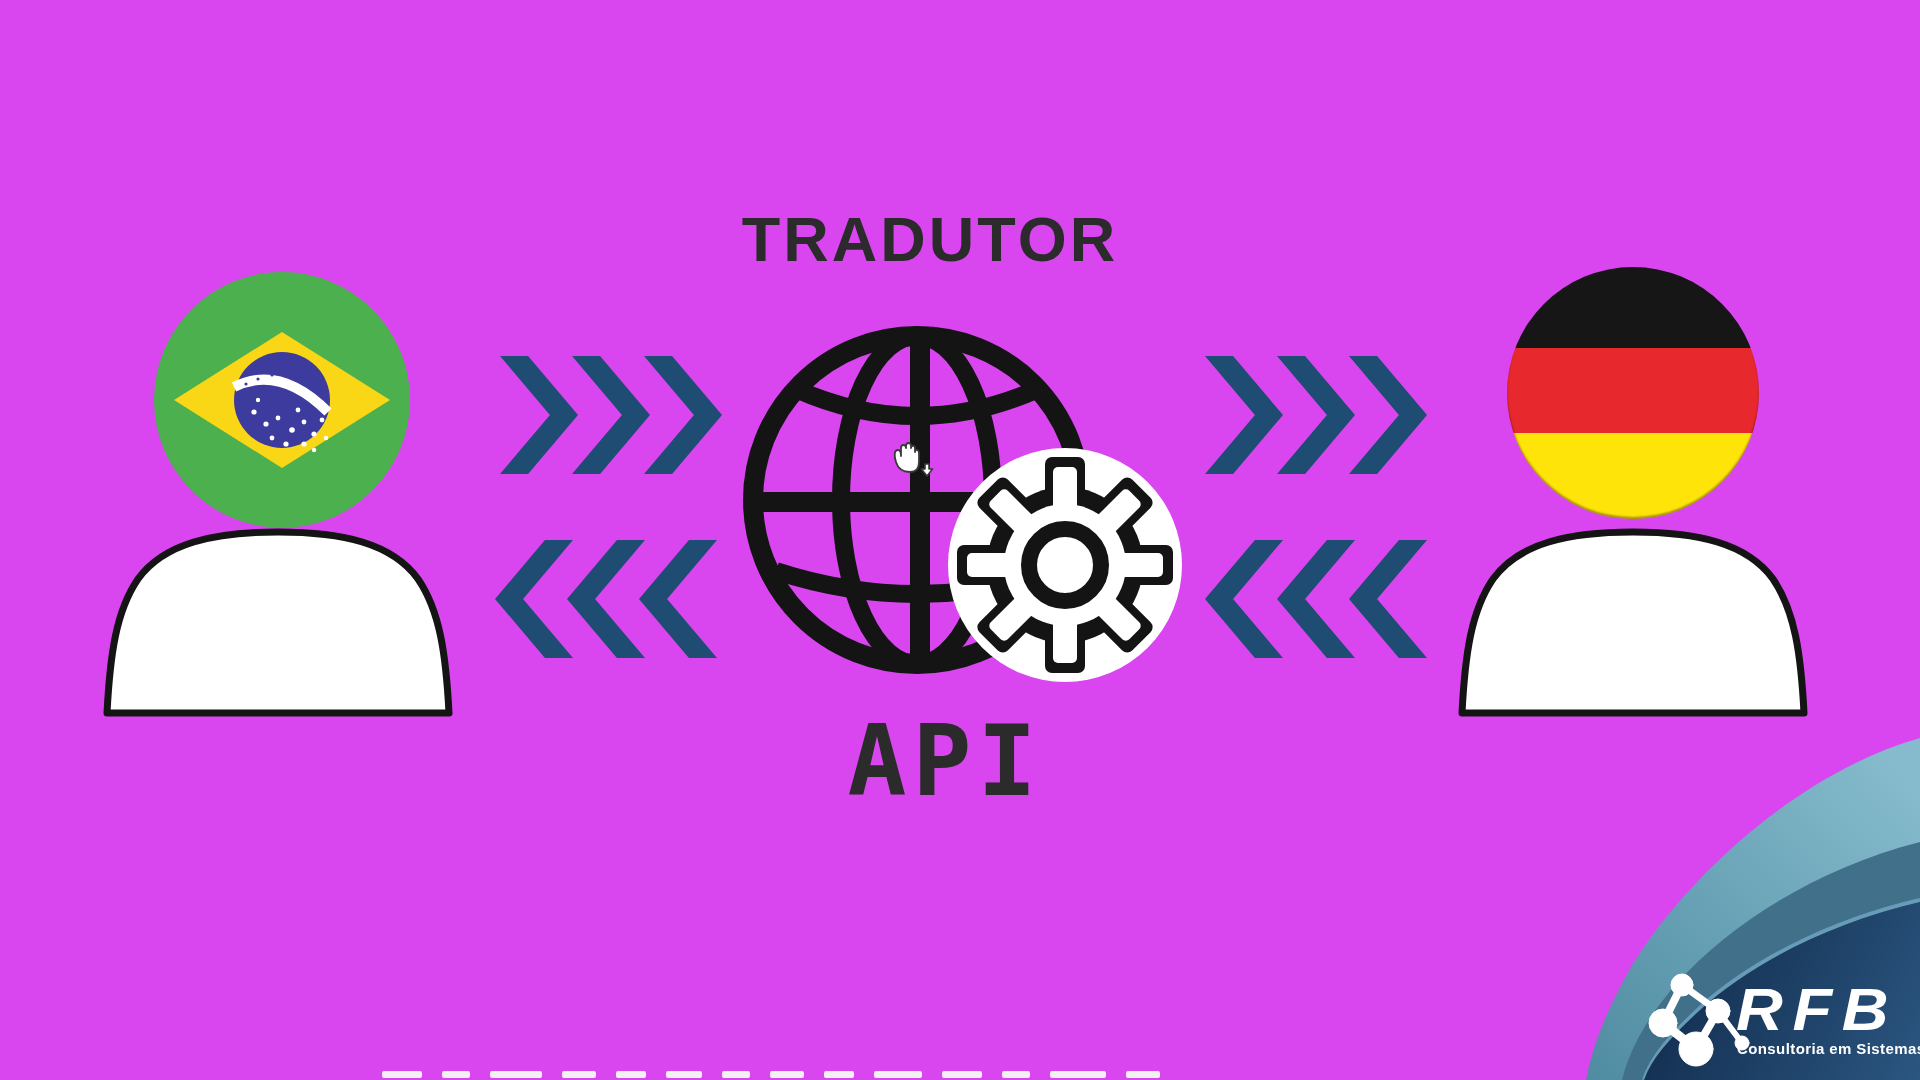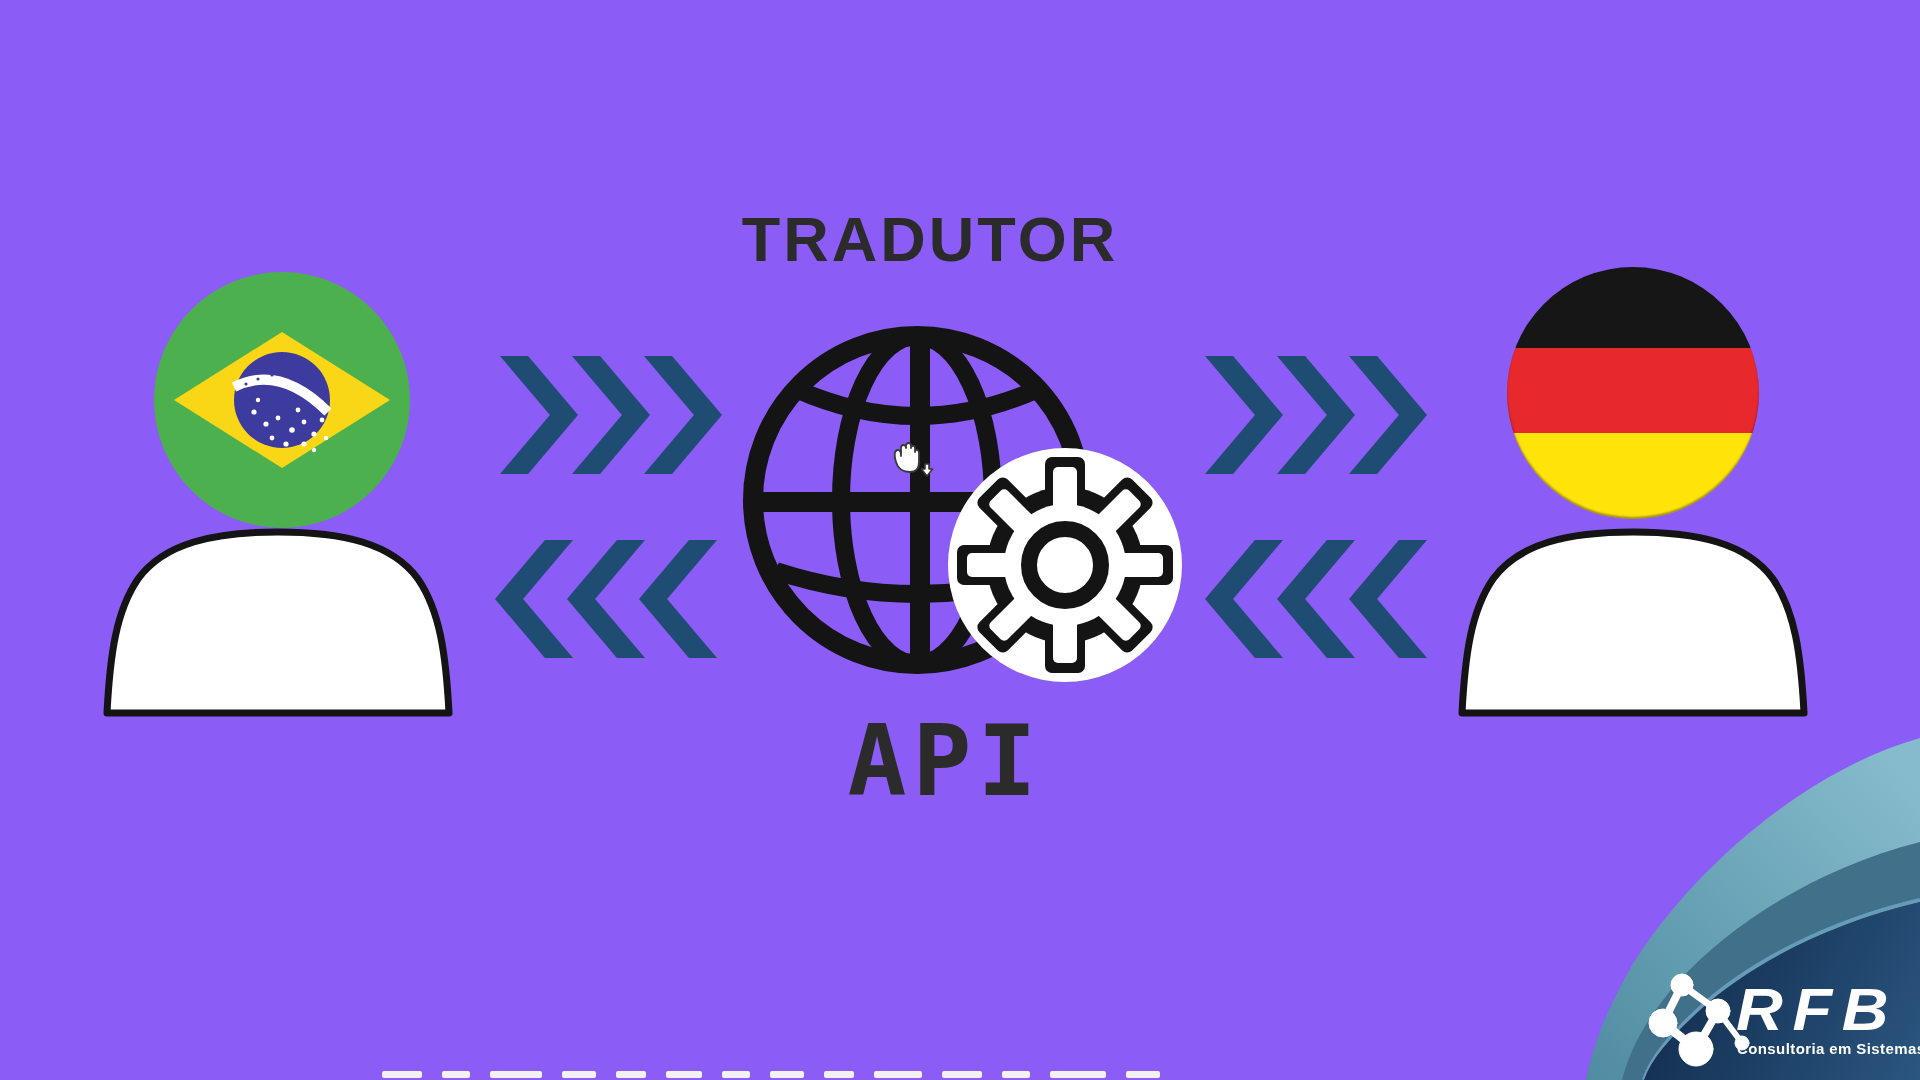--- a/index.html
+++ b/index.html
@@ -1,16 +1,16 @@
 <!DOCTYPE html>
 <html style="--text-dark: #2B2B2B; --icon-black: #141414; --chevron: #1F4C72; --brazil-green: #4DB04F; --brazil-yellow: #F9D616; --brazil-blue: #3D3C9E; --germany-black: #161616; --germany-red: #E7282D; --germany-yellow: #FFE40A; --teal-light: #85BBCC; --teal-deep: #4F8BA1; --slate-band: #41708A; --navy-dark: #132F51; --navy-light: #2B5680;"><head>
 <meta charset="utf-8">
 <style>
   html,body{margin:0;padding:0;background:#fff;}
-  .stage{position:relative;width:1920px;height:1080px;background:#8b5cf6;overflow:hidden;
+  .stage{position:relative;width:1920px;height:1080px;background:#d946ef;overflow:hidden;
          font-family:"Liberation Sans",sans-serif;}
   .abs{position:absolute;}
 
   
   #title{left:930px;top:208px;transform:translateX(-50%);
          font-weight:bold;font-size:63px;line-height:1;letter-spacing:3px;color:var(--text-dark);}
   #api{left:945px;top:712px;transform:translateX(-50%);
        font-family:"DejaVu Sans Mono",monospace;font-weight:bold;font-size:98px;line-height:1;
        letter-spacing:6px;color:var(--text-dark);}
 

